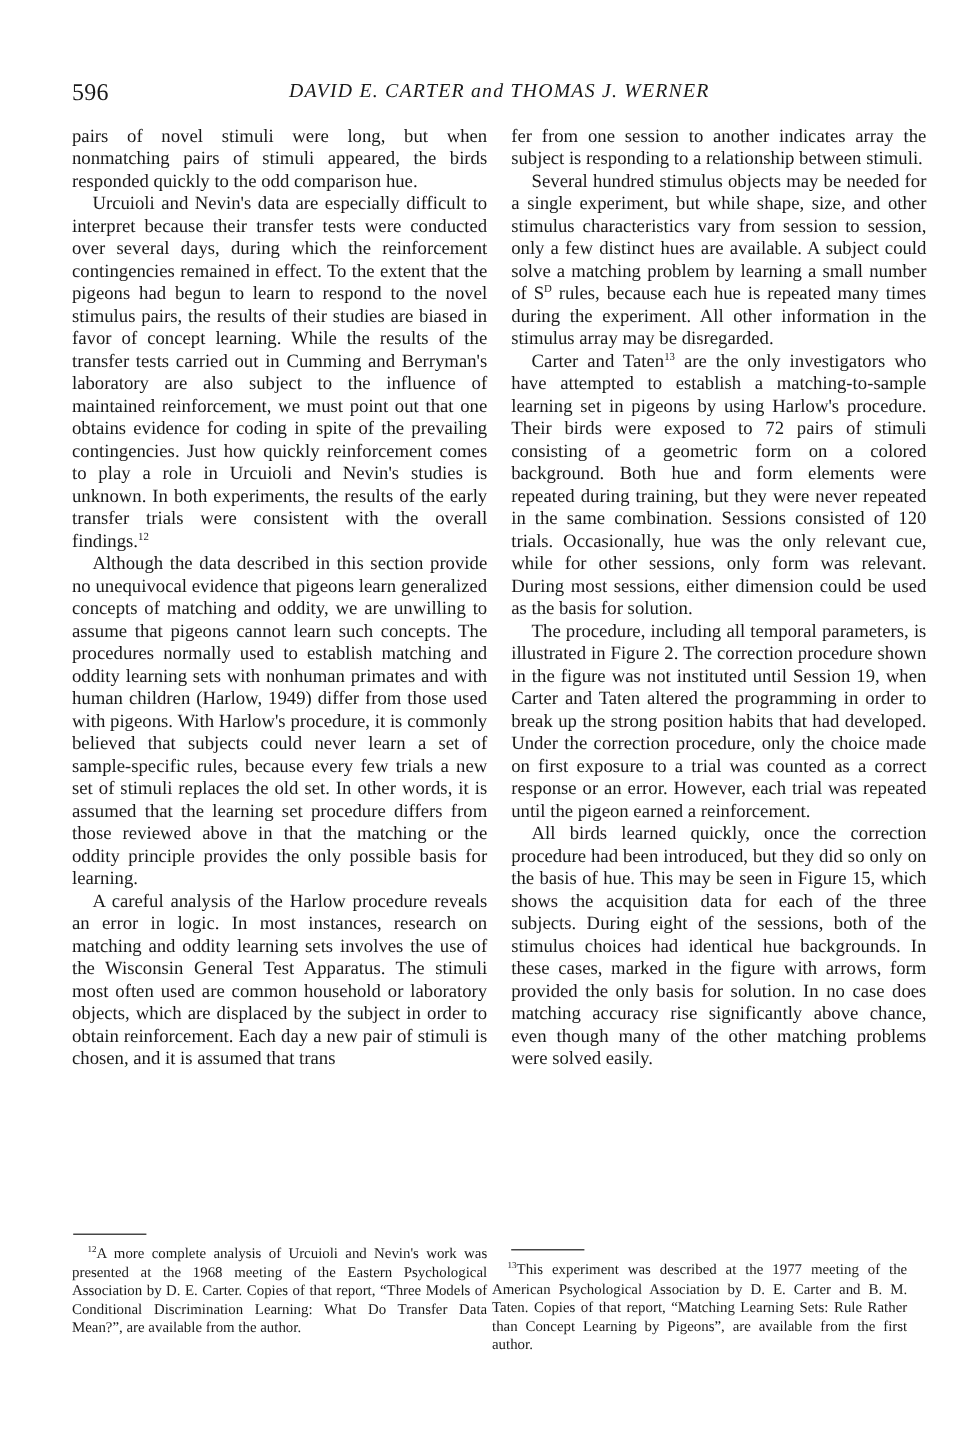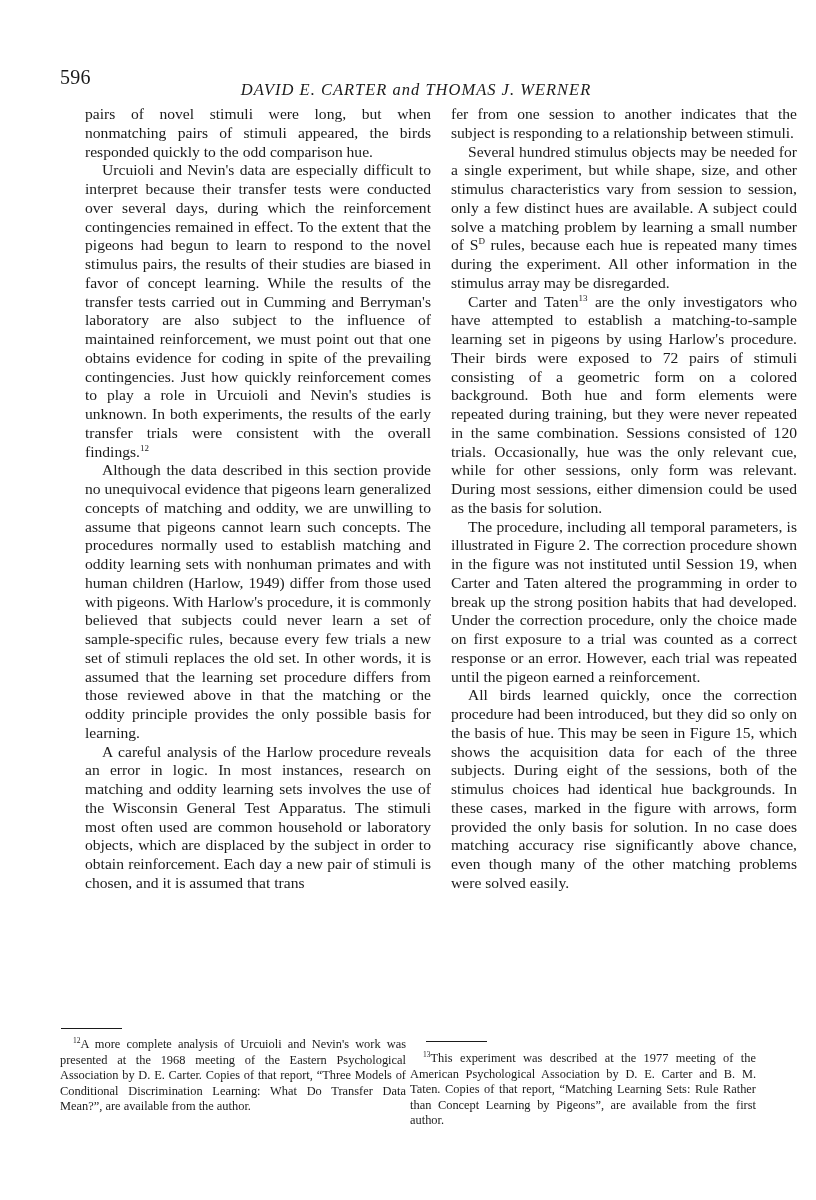--- a/index.html
+++ b/index.html
@@ -1,22 +1,22 @@
 <!DOCTYPE html>
 <html><head>
 <meta charset="utf-8">
 <style>
   html, body { margin: 0; padding: 0; background: #ffffff; }
   body { width: 816px; height: 1200px; position: relative; overflow: hidden;
          font-family: "Liberation Serif", "DejaVu Serif", serif; color: #1a1a1a; }
   .running-head { position: absolute; top: 66px; left: 60px; width: 712px; height: 22px; }
   .page-num { position: absolute; left: 0; top: 0; font-size: 20px; letter-spacing: 0.2px; }
-  .authors { position: absolute; left: 76px; top: 14px; width: 560px; text-align: center;
+  .authors { position: absolute; left: 76px; top: 0; width: 560px; text-align: center;
              font-style: italic; font-size: 16.5px; letter-spacing: 1px; font-family: Liberation Serif, serif; }
-  .column { position: absolute; top: 105px; width: 346px; margin-left: 25px; }
+  .column { position: absolute; top: 105px; width: 346px; }
   .col-left { left: 60px; }
   .col-right { left: 426px; }
   .para { margin: 0; font-size: 15.6px; line-height: 18.75px; text-align: justify;
           text-indent: 17px; hyphens: manual; }
   .para.noindent { text-indent: 0; }
   sup { font-size: 9px; line-height: 0; vertical-align: 6px; }
   .fn-rule { position: absolute; height: 1.4px; width: 61px; background: #1a1a1a; }
   .footnote { position: absolute; width: 346px; font-size: 12.4px; line-height: 15.6px;
               text-align: justify; text-indent: 13px; margin: 0; }
   .footnote sup { font-size: 7.5px; vertical-align: 5px; }
@@ -33,21 +33,21 @@
   <p class="para noindent">pairs of novel stimuli were long, but when nonmatching pairs of stimuli appeared, the birds responded quickly to the odd compari­son hue.</p>
   <p class="para"><span>Urcuioli and Nevin's data are especially difficult to interpret because their transfer tests were conducted over several days, during which the reinforcement contingencies re­mained in effect. To the extent that the pi­geons had begun to learn to respond to the novel stimulus pairs, the results of their stud­ies are biased in favor of concept learning. While the results of the transfer tests carried out in Cumming and Berryman's laboratory are also subject to the influence of maintained reinforcement, we must point out that one ob­tains evidence for coding in spite of the pre­vailing contingencies. Just how quickly rein­forcement comes to play a role in Urcuioli and Nevin's studies is unknown. In both experi­ments, the results of the early transfer trials were consistent with the overall findings.</span><sup>12</sup></p>
   <p class="para">Although the data described in this section provide no unequivocal evidence that pigeons learn generalized concepts of matching and oddity, we are unwilling to assume that pi­geons cannot learn such concepts. The proce­dures normally used to establish matching and oddity learning sets with nonhuman primates and with human children (Harlow, 1949) dif­fer from those used with pigeons. With Har­low's procedure, it is commonly believed that subjects could never learn a set of sample-specific rules, because every few trials a new set of stimuli replaces the old set. In other words, it is assumed that the learning set pro­cedure differs from those reviewed above in that the matching or the oddity principle pro­vides the only possible basis for learning.</p>
   <p class="para">A careful analysis of the Harlow procedure reveals an error in logic. In most instances, research on matching and oddity learning sets involves the use of the Wisconsin General Test Apparatus. The stimuli most often used are common household or laboratory objects, which are displaced by the subject in order to obtain reinforcement. Each day a new pair of stimuli is chosen, and it is assumed that trans­</p>
 </div>
 
 <div class="fn-rule" style="left:61px; top:1028px;"></div>
 <p class="footnote" style="left:60px; top:1037px;"><sup>12</sup><span>A more complete analysis of Urcuioli and Nevin's work was presented at the 1968 meeting of the Eastern Psychological Association by D. E. Carter. Copies of that report, “Three Models of Conditional Discrimina­tion Learning: What Do Transfer Data Mean?”, are available from the author.</span></p>
 
 <div class="column col-right">
-  <p class="para noindent">fer from one session to another indicates that the subject is responding to a relationship be­tween stimuli.</p>
+  <p class="para noindent">fer from one session to another indicates array the subject is responding to a relationship be­tween stimuli.</p>
   <p class="para"><span>Several hundred stimulus objects may be needed for a single experiment, but while shape, size, and other stimulus characteristics vary from session to session, only a few distinct hues are available. A subject could solve a matching problem by learning a small number of S</span><sup>D</sup><span> rules, because each hue is repeated many times during the experiment. All other infor­mation in the stimulus array may be dis­regarded.</span></p>
   <p class="para"><span>Carter and Taten</span><sup>13</sup><span> are the only investi­gators who have attempted to establish a matching-to-sample learning set in pigeons by using Harlow's procedure. Their birds were ex­posed to 72 pairs of stimuli consisting of a geometric form on a colored background. Both hue and form elements were repeated during training, but they were never repeated in the same combination. Sessions consisted of 120 trials. Occasionally, hue was the only relevant cue, while for other sessions, only form was relevant. During most sessions, either dimen­sion could be used as the basis for solution.</span></p>
   <p class="para">The procedure, including all temporal pa­rameters, is illustrated in Figure 2. The cor­rection procedure shown in the figure was not instituted until Session 19, when Carter and Taten altered the programming in order to break up the strong position habits that had developed. Under the correction procedure, only the choice made on first exposure to a trial was counted as a correct response or an error. However, each trial was repeated until the pigeon earned a reinforcement.</p>
   <p class="para">All birds learned quickly, once the correc­tion procedure had been introduced, but they did so only on the basis of hue. This may be seen in Figure 15, which shows the acquisition data for each of the three subjects. During eight of the sessions, both of the stimulus choices had identical hue backgrounds. In these cases, marked in the figure with arrows, form provided the only basis for solution. In no case does matching accuracy rise signifi­cantly above chance, even though many of the other matching problems were solved easily.</p>
 </div>
 
 <div class="fn-rule" style="left:426px; top:1041px;"></div>
 <p class="footnote" style="left:410px; top:1051px;"><sup>13</sup><span>This experiment was described at the 1977 meeting of the American Psychological Association by D. E. Carter and B. M. Taten. Copies of that report, “Match­ing Learning Sets: Rule Rather than Concept Learning by Pigeons”, are available from the first author.</span></p>
 
 </body></html>

